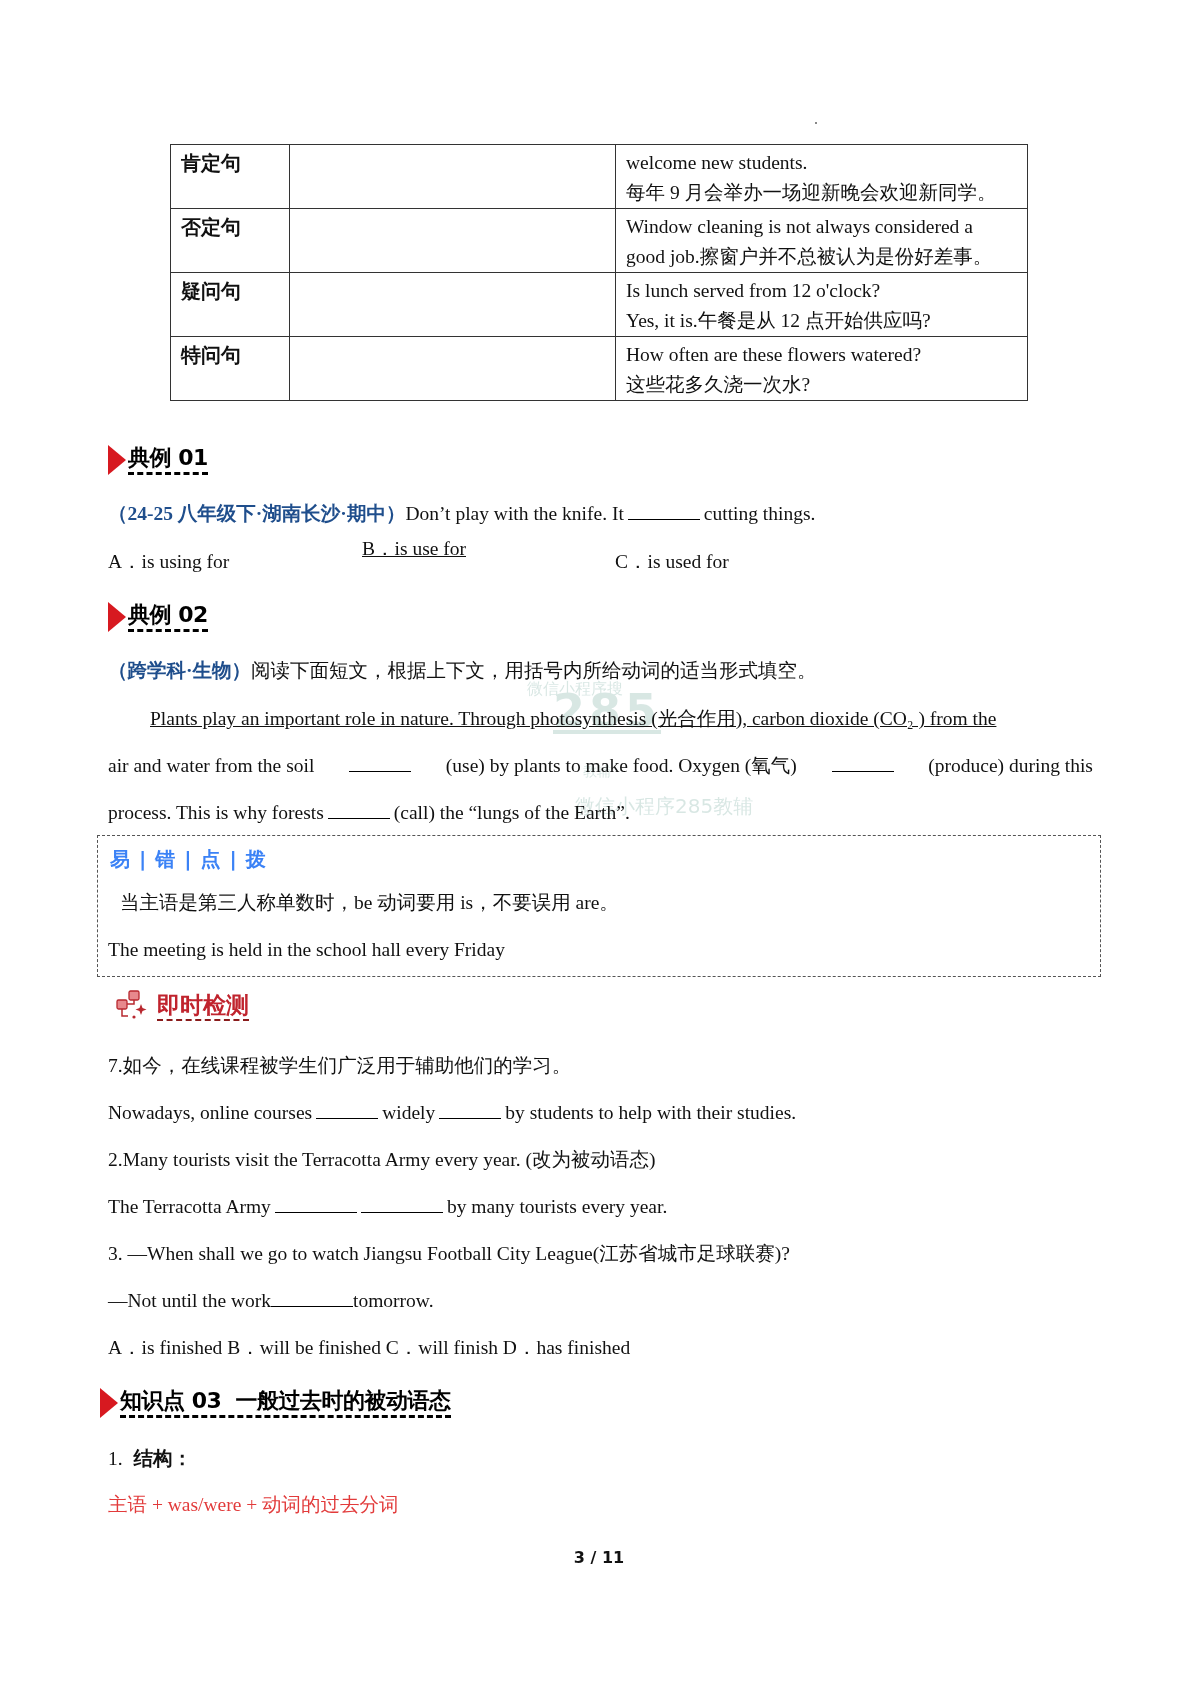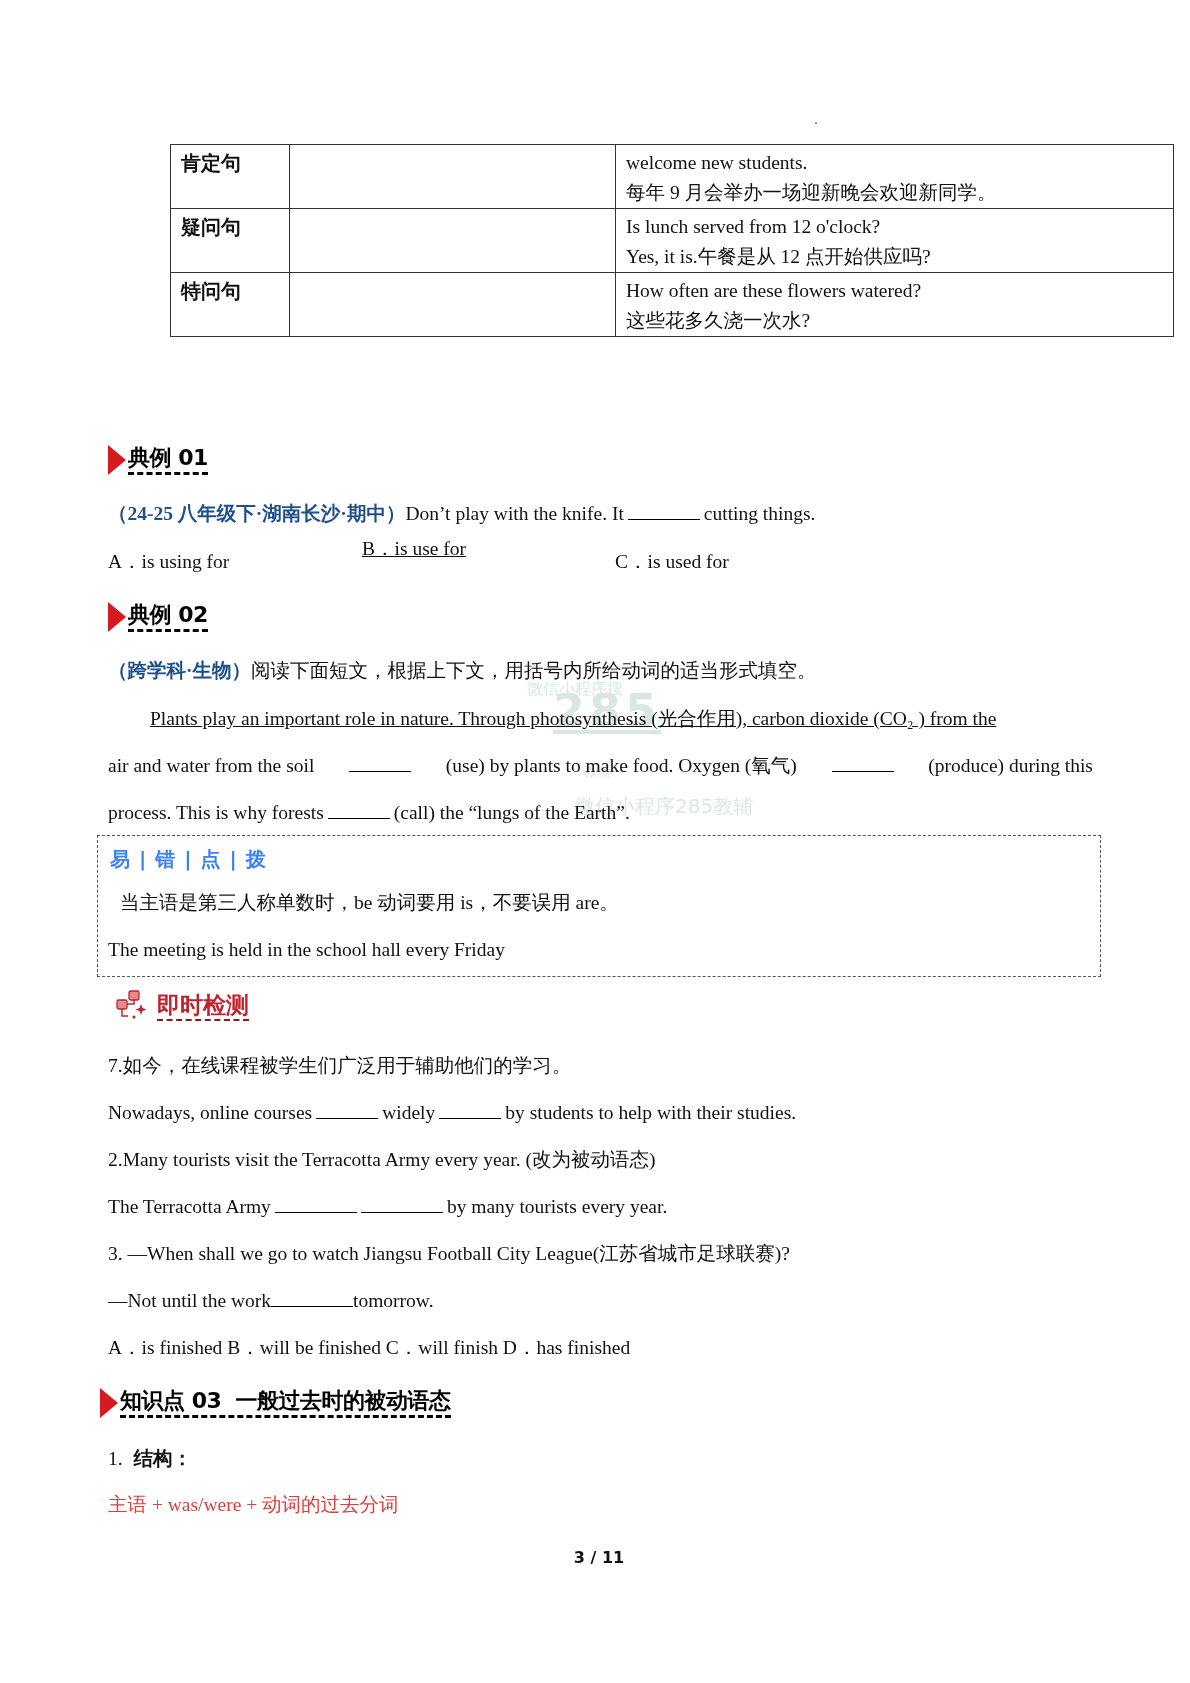--- a/index.html
+++ b/index.html
@@ -5,21 +5,21 @@
   html, body { margin: 0; padding: 0; background: #ffffff; }
   body { width: 1190px; height: 1683px; position: relative; overflow: hidden;
          font-family: "Liberation Serif", "DejaVu Serif", serif; color: #111; }
   .abs { position: absolute; }
   .line { font-size: 19.5px; line-height: 26px; white-space: nowrap; }
   .blank { display: inline-block; border-bottom: 1.6px solid #000; height: 18px; vertical-align: baseline; margin: 0 4px; }
   .blue { color: #1f4e8c; font-weight: bold; }
   .red { color: #e23b3b; }
 
   
-  table.grammar { position: absolute; left: 170px; top: 144px; width: 1004px; border-collapse: collapse; }
+  table.grammar { position: absolute; left: 170px; top: 144px; width: 858px; border-collapse: collapse; }
   table.grammar td { border: 1.3px solid #333; vertical-align: top; padding: 3px 10px 0 10px; height: 60px;
                      font-size: 19.5px; line-height: 30px; }
   table.grammar td.c1 { width: 98px; font-family: "DejaVu Sans", sans-serif; font-weight: bold; font-size: 20px; }
   table.grammar td.c2 { width: 305px; }
   table.grammar td.c3 { }
 
   
   .heading { position: absolute; display: flex; align-items: center; }
   .arrow { width: 0; height: 0; border-top: 15px solid transparent; border-bottom: 15px solid transparent;
            border-left: 18px solid #d71920; margin-right: 2px; }
@@ -48,20 +48,28 @@
 <div class="abs" style="left:815px;top:122px;width:2px;height:2px;background:#888;"></div>
 
 <table class="grammar">
   <tbody>
       <tr>
     <td class="c1">肯定句</td>
     <td class="c2"></td>
     <td class="c3">
           <div>welcome new students.</div>
           <div>每年 9 月会举办一场迎新晚会欢迎新同学。</div>
+        </td>
+  </tr>
+  <tr>
+    <td class="c1">否定句</td>
+    <td class="c2"></td>
+    <td class="c3">
+          <div>Window cleaning is not always considered a</div>
+          <div>good job.擦窗户并不总被认为是份好差事。</div>
         </td>
   </tr>
   <tr>
     <td class="c1">疑问句</td>
     <td class="c2"></td>
     <td class="c3">
           <div>Is lunch served from 12 o'clock?</div>
           <div>Yes, it is.午餐是从 12 点开始供应吗?</div>
         </td>
   </tr>

